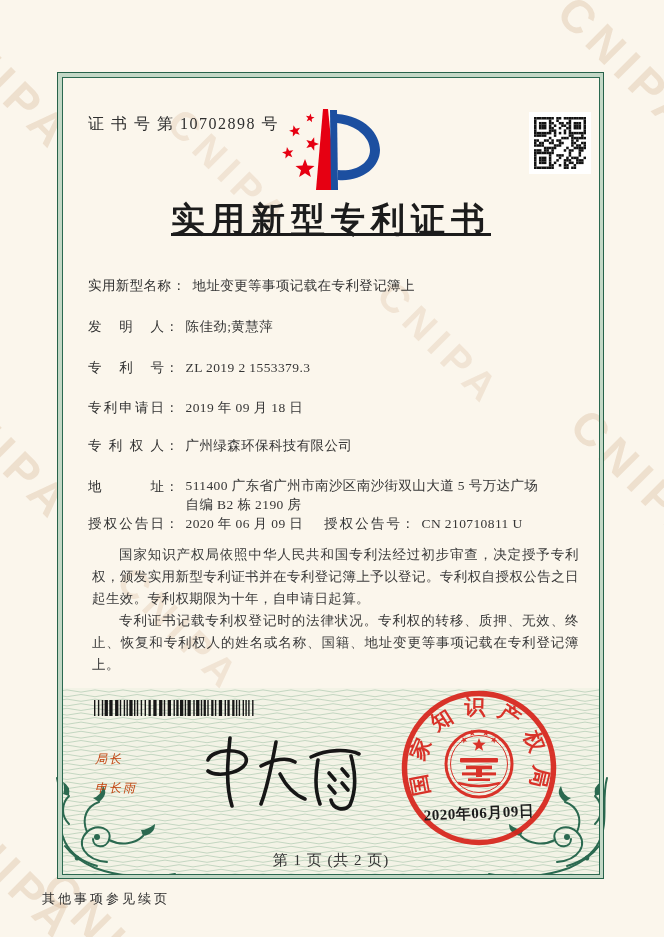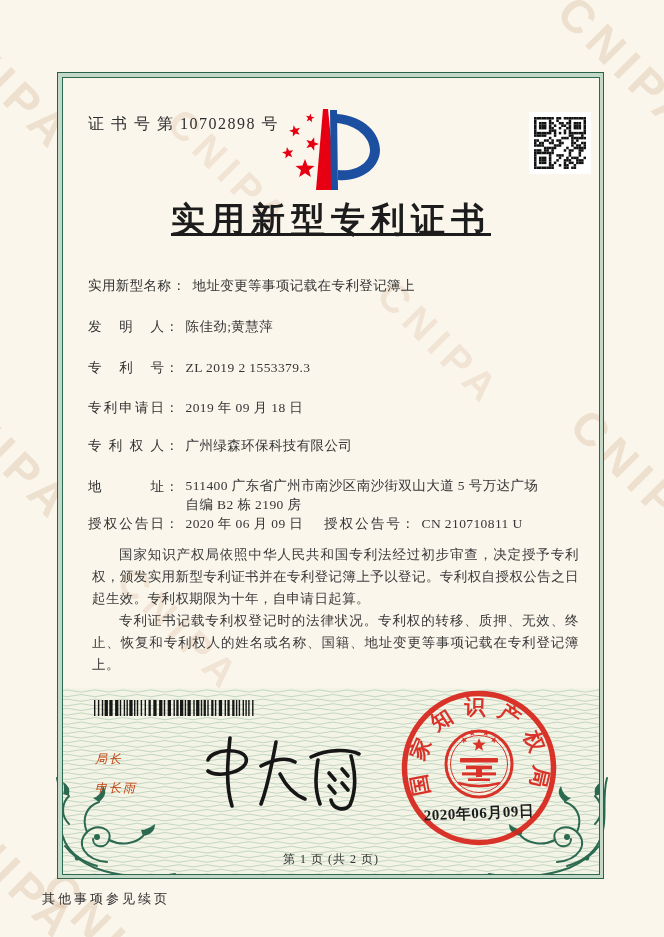--- a/index.html
+++ b/index.html
@@ -52,21 +52,21 @@
   .barcode{position:absolute;left:94px;top:700px;z-index:3;}
   .sig-block{position:absolute;left:95px;top:751px;z-index:3;
     font-family:"Liberation Sans","DejaVu Sans",sans-serif;font-size:12px;color:#c2410c;letter-spacing:2px;font-style:italic;}
   .sig-block .line2{margin-top:12px;}
   .signature{position:absolute;left:192px;top:726px;z-index:3;}
   .seal{position:absolute;left:398px;top:687px;z-index:3;opacity:0.93;}
   .seal-date{
     position:absolute;left:399px;top:804px;width:160px;text-align:center;z-index:4;
     font-size:15px;font-weight:600;color:#1d1d1d;transform:rotate(-2.5deg);letter-spacing:0.5px;
   }
-  .page-info{position:absolute;left:57px;top:851px;width:548px;text-align:center;font-size:12px;color:#333;z-index:3;letter-spacing:1px;}
+  .page-info{position:absolute;left:57px;top:851px;width:548px;text-align:center;font-size:15px;color:#333;z-index:3;letter-spacing:1px;}
   .cont-note{position:absolute;left:42px;top:890px;width:548px;text-align:left;font-size:13px;color:#2e2e2e;z-index:2;letter-spacing:3px;}
 </style>
 </head>
 <body>
 
 <div class="page">
 
   <span class="wm" style="left:-40px;top:0px">CNIPA</span>
   <span class="wm small" style="left:190px;top:100px">CNIPA</span>
   <span class="wm" style="left:585px;top:-15px">CNIPA</span>

